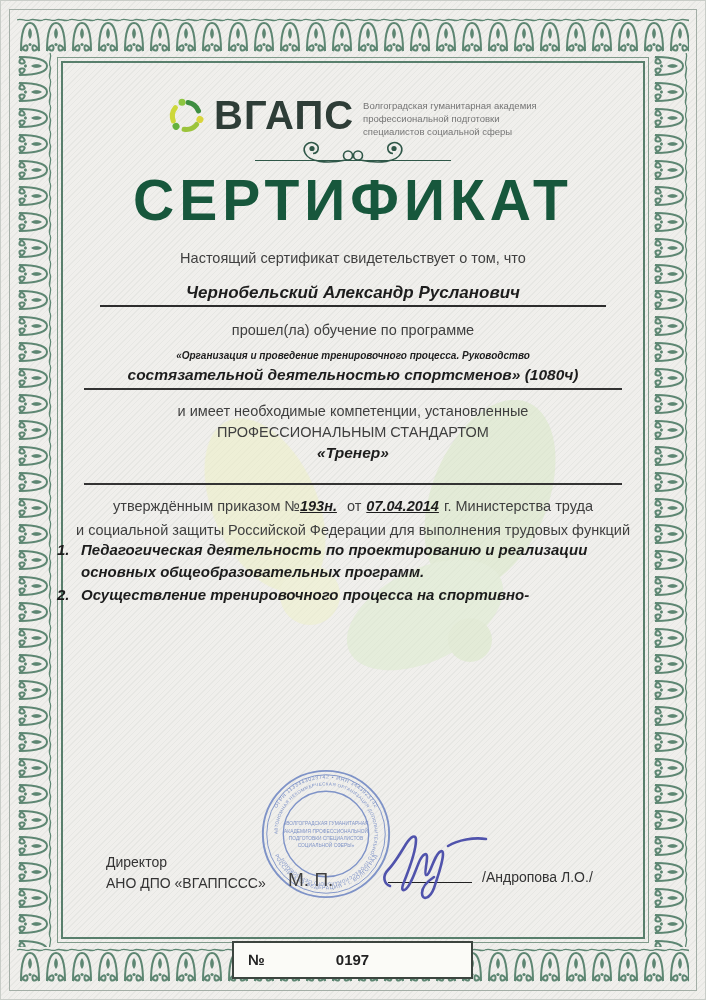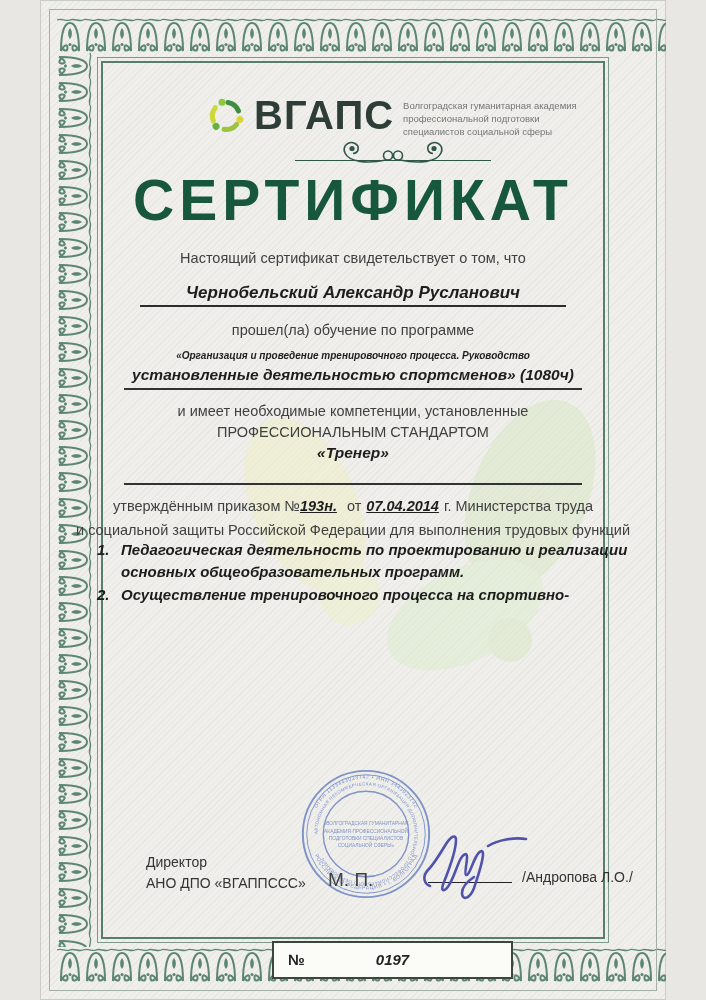--- a/index.html
+++ b/index.html
@@ -2,21 +2,21 @@
 <html><head>
 <meta charset="utf-8">
 <style>
   html,body{margin:0;padding:0;}
   body{
     font-family:"Liberation Sans","DejaVu Sans",sans-serif;
     background:#e8e7e4;
   }
   .page{
     position:relative;
-    width:626px;height:1000px;
+    width:706px;height:1000px;
     margin:0 auto;
     overflow:hidden;
     background-color:#f0efec;
     background-image:
       repeating-linear-gradient(135deg, rgba(110,125,115,0.07) 0px, rgba(110,125,115,0.07) 1px, transparent 1px, transparent 4px);
     box-shadow:inset 0 0 0 1px #c9cdc8;
   }
   .abs{position:absolute;}
   .center{left:0;right:0;text-align:center;}
 
@@ -62,21 +62,21 @@
   
   #director{left:106px;top:852px;font-size:14px;line-height:21px;color:#333;}
   #seal{left:258px;top:766px;}
   #mp{left:288px;top:869px;font-size:19px;color:#3f3f3f;}
   #sig-line{left:388px;top:882px;width:84px;border-top:1.5px solid #222;}
   #signature{left:380px;top:824px;}
   #sig-name{left:482px;top:869px;font-size:14px;color:#333;}
 
   #numbox{left:232px;top:941px;width:241px;height:38px;background:#fbfbf7;border:2px solid #3c453f;box-sizing:border-box;}
   #numbox .no{position:absolute;left:14px;top:0;line-height:34px;font-size:15px;font-weight:bold;color:#222;}
-  #numbox .val{position:absolute;left:0;right:0;top:0;line-height:34px;text-align:center;font-size:15px;font-weight:bold;font-style:italic;color:#222;}
+  #numbox .val{position:absolute;left:0;right:0;top:0;line-height:34px;text-align:center;font-size:15px;font-weight:bold;color:#222;}
 </style>
 </head>
 <body>
 
 <div class="page">
 
   <svg class="band" style="left:17px;top:17px;" width="672" height="36">
     <defs>
       <pattern id="pt1" width="26" height="36" patternUnits="userSpaceOnUse">
         <g fill="none" stroke="#5d8672" stroke-width="2">
@@ -188,21 +188,21 @@
     </g>
   </svg>
 
   <div class="abs center" id="title">СЕРТИФИКАТ</div>
 
   <div class="abs center txt" id="intro">Настоящий сертификат свидетельствует о том, что</div>
   <div class="abs center emph" id="recipient">Чернобельский Александр Русланович</div>
   <div class="abs" id="hr1"></div>
   <div class="abs center txt" id="completed">прошел(ла) обучение по программе</div>
   <div class="abs center emph" id="program1">«Организация и проведение тренировочного процесса. Руководство</div>
-  <div class="abs center emph" id="program2">установленные деятельностью спортсменов» (1080ч)</div>
+  <div class="abs center emph" id="program2">состязательной деятельностью спортсменов» (1080ч)</div>
   <div class="abs" id="hr2"></div>
   <div class="abs center txt" id="comp1">и имеет необходимые компетенции, установленные</div>
   <div class="abs center emph" id="standard">«Тренер»</div>
   <div class="abs center txt" id="comp2">ПРОФЕССИОНАЛЬНЫМ СТАНДАРТОМ</div>
   <div class="abs" id="hr3"></div>
 
   <div class="abs center txt" id="order1">
     <span>утверждённым приказом №</span><span class="bu gap1">193н.</span><span class="gap2">от</span><span class="bu gap2">07.04.2014</span><span>г. Министерства труда</span>
   </div>
   <div class="abs center txt" id="order2">и социальной защиты Российской Федерации для выполнения трудовых функций</div>

